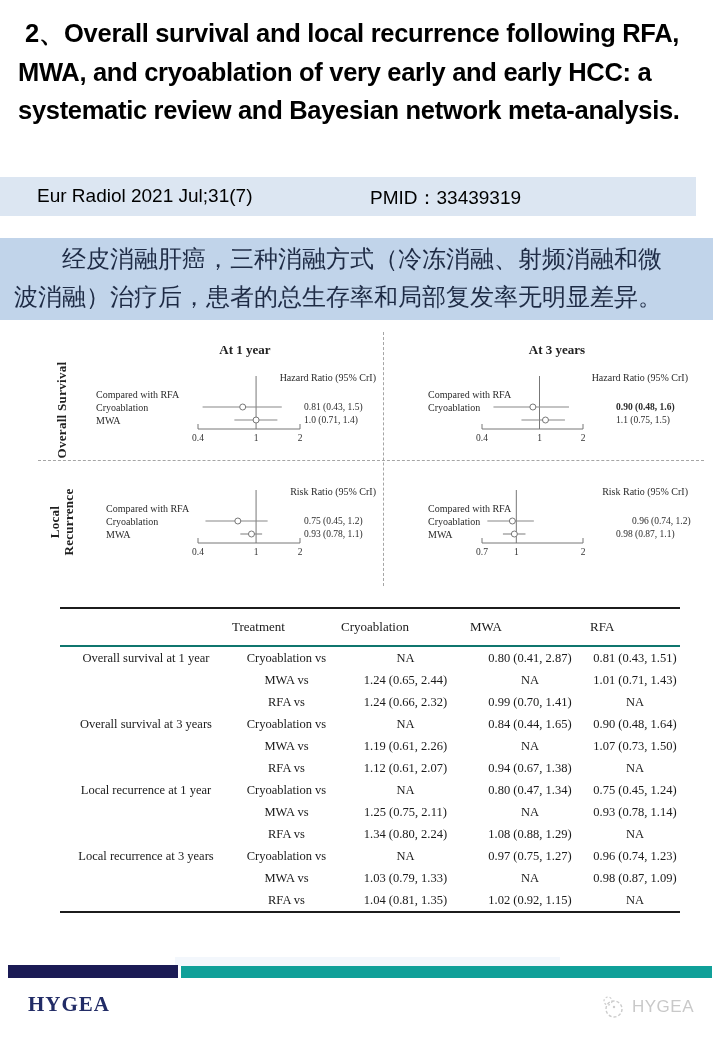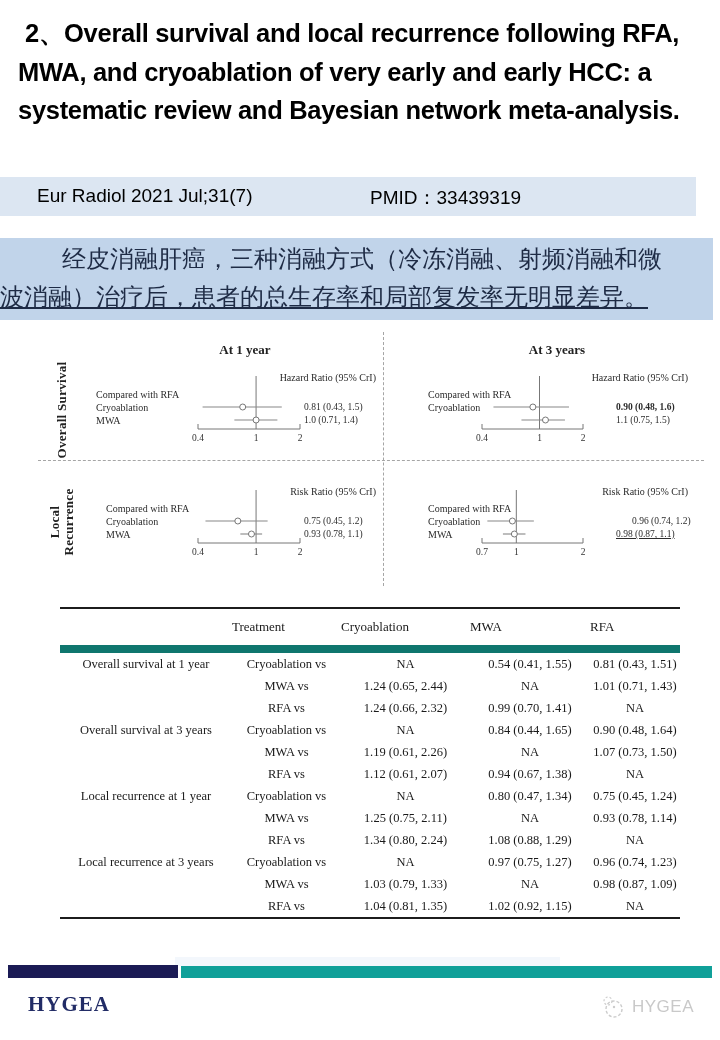--- a/index.html
+++ b/index.html
@@ -14,36 +14,36 @@
          letter-spacing:-0.3px;text-indent:7px;}
   .journal-bar{position:absolute;left:0;top:177px;width:696px;height:39px;
                background:var(--journal-bar-bg);}
   .citation{position:absolute;left:25px;top:8px;font-size:19px;color:#000;margin-left:12px;}
   .pmid{position:absolute;left:370px;top:8px;font-size:19px;color:#000;}
   .summary-bar{position:absolute;left:0;top:238px;width:713px;height:82px;
                background:var(--summary-bar-bg);color:var(--summary-text);
                font-size:24px;line-height:38px;padding-top:2px;box-sizing:border-box;
                font-family:"Liberation Sans",sans-serif;}
   .summary-l1{margin-left:14px;text-indent:48px;white-space:nowrap;}
-  .summary-l2{white-space:nowrap;text-decoration:underline;}
+  .summary-l2{margin-left:14px;white-space:nowrap;}
   .figure{position:absolute;left:30px;top:330px;width:680px;height:262px;
           font-family:"Liberation Serif",serif;color:#2b2b2b;}
   .figure svg text{font-family:"Liberation Serif",serif;}
   .div-v{position:absolute;left:353px;top:2px;height:254px;width:0;border-left:1px dashed #a5a5a5;}
   .div-h{position:absolute;left:8px;top:130px;width:666px;height:0;border-top:1px dashed #a5a5a5;}
   .rot{position:absolute;transform:rotate(-90deg);font-weight:bold;font-size:13px;
        text-align:center;letter-spacing:0.3px;color:#222;}
   .rot1{left:-28px;top:72px;width:120px;white-space:nowrap;}
   .rot2{left:-8px;top:178px;width:80px;line-height:14px;}
   .cmp-table{position:absolute;left:60px;top:607px;width:620px;table-layout:fixed;
              border-collapse:collapse;font-family:"Liberation Serif",serif;font-size:12.5px;
              color:#1a1a1a;border-top:2px solid #1c1c1c;border-bottom:2px solid #1c1c1c;}
   .cmp-table th{text-align:left;font-weight:normal;font-size:13px;height:36px;
                 vertical-align:middle;padding:0;}
-  .cmp-table thead tr{border-bottom:8px solid #0f766e;}
+  .cmp-table thead tr{border-bottom:2px solid #0f766e;}
   .cmp-table td{height:22px;line-height:22px;padding:0;white-space:nowrap;overflow:visible;text-align:center;}
   .bar-glow{position:absolute;left:175px;top:957px;width:385px;height:9px;background:#f3f7fc;}
   .footer-bar{position:absolute;left:8px;top:965px;width:704px;height:13px;display:flex;gap:3px;}
   .seg-navy{width:170px;height:13px;background:var(--footer-navy);}
   .seg-teal{flex:1;height:12px;margin-top:1px;background:var(--footer-teal);}
   .brand{position:absolute;left:28px;top:992px;font:bold 21px "Liberation Serif",serif;
          color:var(--brand-navy);letter-spacing:1px;}
   .watermark{position:absolute;left:600px;top:994px;display:flex;align-items:center;gap:6px;
              color:var(--watermark-gray);}
   .watermark span{font-size:17px;letter-spacing:0.5px;font-family:"Liberation Sans",sans-serif;}
@@ -133,21 +133,21 @@
           <text x="196.0709910765139" y="83" text-anchor="middle" font-size="9.5px" fill="#333">1</text>
           <text x="240" y="83" text-anchor="middle" font-size="9.5px" fill="#333">2</text>
         </svg>
       </div>
       <div style="position: absolute; left: 342px; top: 142px; width: 335px; height: 128px;">
         <div style="position: absolute; left: 0px; top: 14px; width: 316px; text-align: right; font-size: 10px;">Risk Ratio (95% CrI)</div>
         <div style="position: absolute; left: 56px; top: 31px; font-size: 10px;">Compared with RFA</div>
         <div style="position: absolute; left: 56px; top: 44px; font-size: 10px;">Cryoablation</div>
         <div style="position: absolute; left: 244px; top: 44px; font-size: 9.5px; margin-left: 16px;">0.96 (0.74, 1.2)</div>
         <div style="position: absolute; left: 56px; top: 57px; font-size: 10px;">MWA</div>
-        <div style="position: absolute; left: 244px; top: 57px; font-size: 9.5px; text-decoration: underline;">0.98 (0.87, 1.1)</div>
+        <div style="position: absolute; left: 244px; top: 57px; font-size: 9.5px;">0.98 (0.87, 1.1)</div>
         <svg width="335" height="128" style="position:absolute;left:0;top:0;overflow:visible">
           <line x1="144.314545766517" y1="18" x2="144.314545766517" y2="71" stroke="#777" stroke-width="1"></line>
           <line x1="115.34619611804816" y1="49" x2="161.85511459857784" y2="49" stroke="#888" stroke-width="1.1"></line>
           <circle cx="140.38719336049428" cy="49" r="3" fill="#fff" stroke="#777" stroke-width="1"></circle>
           <line x1="130.91659151078917" y1="62" x2="153.48403070648592" y2="62" stroke="#888" stroke-width="1.1"></line>
           <circle cx="142.37090846696603" cy="62" r="3" fill="#fff" stroke="#777" stroke-width="1"></circle>
           <line x1="110" y1="71" x2="211" y2="71" stroke="#777" stroke-width="1"></line>
           <line x1="110" y1="71" x2="110" y2="66" stroke="#777" stroke-width="1"></line>
           <line x1="211" y1="71" x2="211" y2="66" stroke="#777" stroke-width="1"></line>
           <text x="110" y="83" text-anchor="middle" font-size="9.5px" fill="#333">0.7</text>
@@ -172,21 +172,21 @@
           <th>Cryoablation</th>
           <th>MWA</th>
           <th>RFA</th>
         </tr>
       </thead>
       <tbody>
         <tr>
           <td>Overall survival at 1 year</td>
           <td>Cryoablation vs</td>
           <td>NA</td>
-          <td>0.54 (0.41, 1.55)</td>
+          <td>0.80 (0.41, 2.87)</td>
           <td>0.81 (0.43, 1.51)</td>
         </tr>
         <tr>
           <td></td>
           <td>MWA vs</td>
           <td>1.24 (0.65, 2.44)</td>
           <td>NA</td>
           <td>1.01 (0.71, 1.43)</td>
         </tr>
         <tr>

